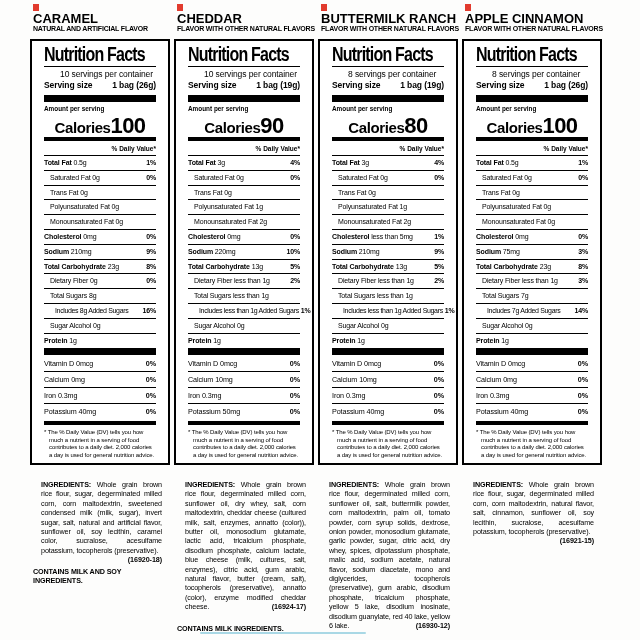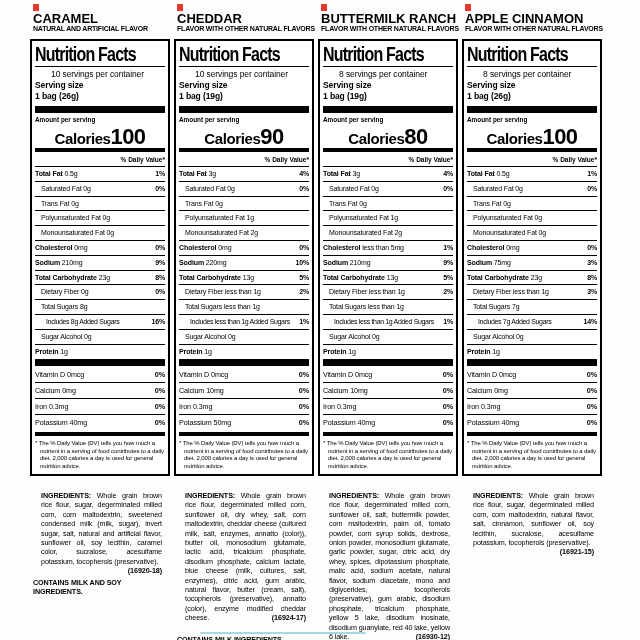--- a/index.html
+++ b/index.html
@@ -8,29 +8,29 @@
     background:#fdfdfc;color:#000;
     font-family:"Liberation Sans","DejaVu Sans",sans-serif;
     -webkit-font-smoothing:antialiased;
   }
   .panels{position:absolute;left:30px;top:4px;display:flex;gap:4px;}
   .panel{width:140px;flex:0 0 140px;position:relative;}
   .red-tick{width:6px;height:7px;margin:0 0 3px 3px;}
   .flavor-block{padding:0 0 3px 3px;min-height:22px;}
   .flavor-name{font-weight:bold;font-size:13px;line-height:9.5px;letter-spacing:0;}
   .flavor-sub{font-weight:bold;font-size:7px;line-height:9px;letter-spacing:-0.2px;white-space:nowrap;}
-  .nf-box{border:2px solid #000;padding:2px 3px 3px;background:#fff;}
+  .nf-box{border:2px solid #000;padding:2px 12px 3px;background:#fff;}
   .nf-title{
     font-weight:900;font-size:20px;line-height:22px;letter-spacing:-1px;
     display:inline-block;transform:scaleX(0.80);transform-origin:left center;
     white-space:nowrap;
   }
   .nf-title-wrap{border-bottom:1px solid #000;padding-bottom:1px;}
   .servings{font-size:8.5px;line-height:11px;padding-top:2px;letter-spacing:-0.1px;margin-left:16px;}
-  .serving-size{display:flex;justify-content:space-between;font-weight:bold;font-size:8.5px;line-height:11px;padding-bottom:3px;letter-spacing:-0.1px;flex-direction:column;}
+  .serving-size{display:flex;justify-content:space-between;font-weight:bold;font-size:8.5px;line-height:11px;padding-bottom:3px;letter-spacing:-0.1px;}
   .bar-thick{height:7px;background:#000;margin:1px 0;}
   .bar-med{height:4px;background:#000;margin:1.5px 0;}
   .amount{font-weight:bold;font-size:6.4px;line-height:8px;padding-top:2px;}
   .cal-row{display:flex;justify-content:center;align-items:baseline;height:22px;}
   .cal-label{font-weight:900;font-size:15px;letter-spacing:-0.4px;}
   .cal-value{font-weight:900;font-size:22px;letter-spacing:-0.6px;}
   .dv-header{text-align:right;font-weight:bold;font-size:6.5px;padding:3px 0;border-bottom:1px solid #000;}
   .nrow{display:flex;justify-content:space-between;align-items:baseline;
     font-size:7px;line-height:8.4px;padding:3px 0 2.4px;border-bottom:1px solid #000;letter-spacing:-0.15px;}
   .nrow.last{border-bottom:none;}

